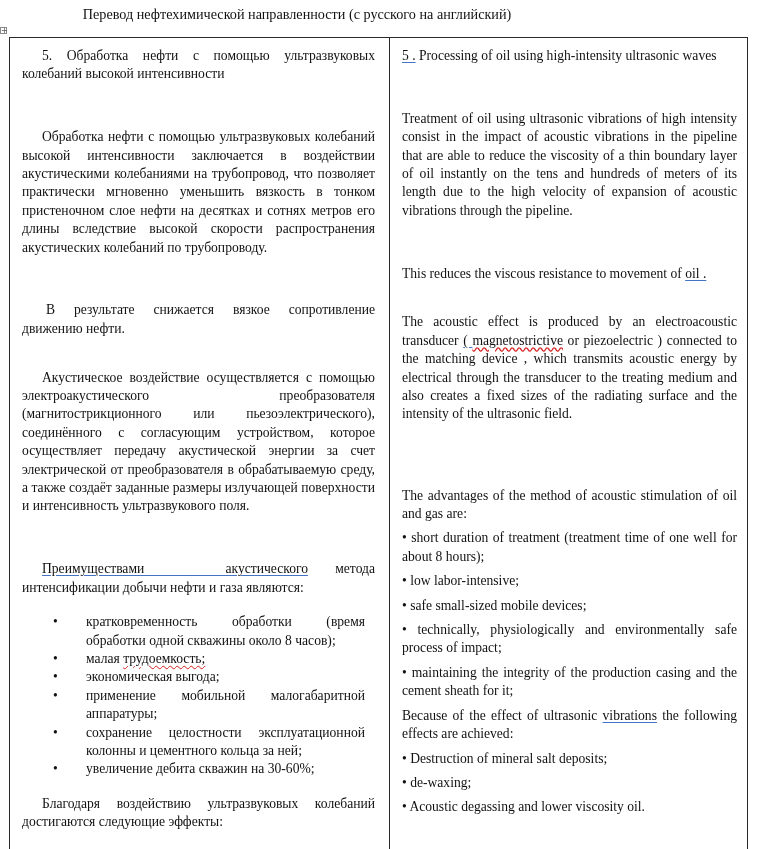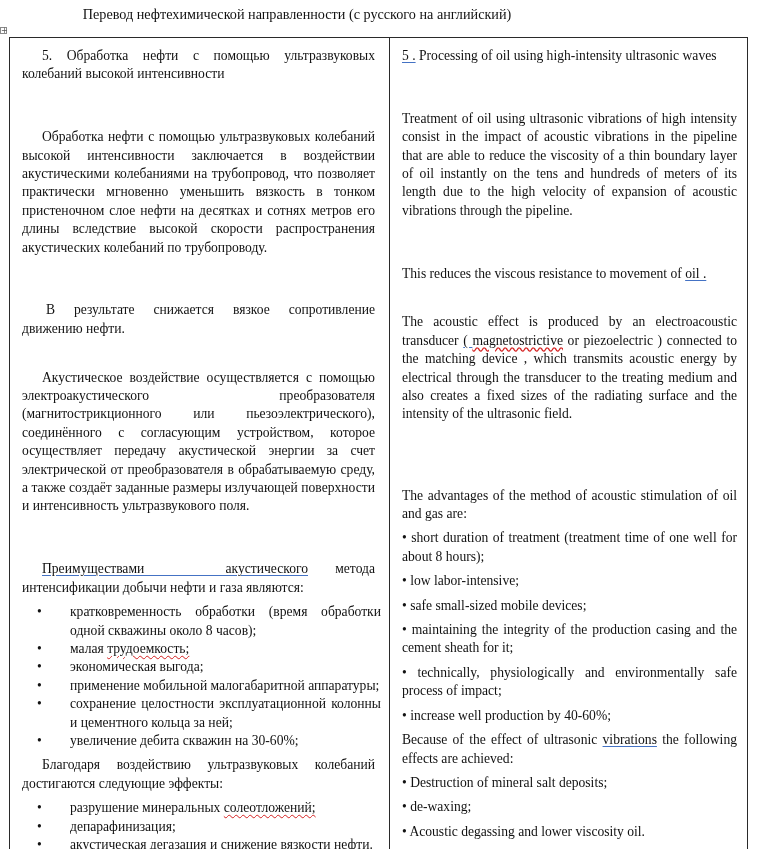--- a/index.html
+++ b/index.html
@@ -67,21 +67,21 @@
       width: 357px;
       padding: 3px 4px 0 6px;
     }
     p { margin: 6px; }
     .indent { text-indent: 20px; }
     .indent-big { text-indent: 24px; }
     .gap { height: 18.4px; }
     .gap-s { height: 14px; }
     ul.ru-list {
       list-style: none;
-      margin: 0;
+      margin: 16px;
       padding: 0 0 0 54px;
     }
     ul.ru-list li {
       position: relative;
     }
     ul.ru-list li::before {
       content: "\2022";
       position: absolute;
       left: -33px;
       top: 0;
@@ -154,23 +154,22 @@
     <p>
       <span>The acoustic effect is produced by an electroacoustic transducer </span><span class="blue-ul">( </span><span class="red-wave blue-ul" style="text-decoration: underline wavy #d42020;">magnetostrictive</span><span> or piezoelectric ) connected to the matching device , which transmits acoustic energy by electrical through the transducer to the  treating medium and also creates a fixed sizes of the radiating surface and the intensity of the ultrasonic field.</span>
     </p>
     <div class="gap"></div>
     <div class="gap"></div>
     <div class="gap-s"></div>
     <p>The advantages of the method of acoustic stimulation of oil and gas are:</p>
     <p>• short duration of treatment (treatment time of one well for about 8 hours);</p>
     <p>• low labor-intensive;</p>
     <p>• safe small-sized mobile devices;</p>
+    <p>• technically, physiologically and environmentally safe process of impact;</p>
     <p>• maintaining the integrity of the production casing and the cement sheath for it;</p>
-    <p>• technically, physiologically and environmentally safe process of impact;</p>
-    <p>• increase well production by 40-60%;</p>
     <p>
       <span>Because of the effect of ultrasonic </span><span class="blue-ul">vibrations</span><span> the following effects are achieved:</span>
     </p>
     <p>• Destruction of mineral salt deposits;</p>
     <p>• de-waxing;</p>
     <p>• Acoustic degassing and lower viscosity oil.</p>
   </div>
 
 </div>
 

